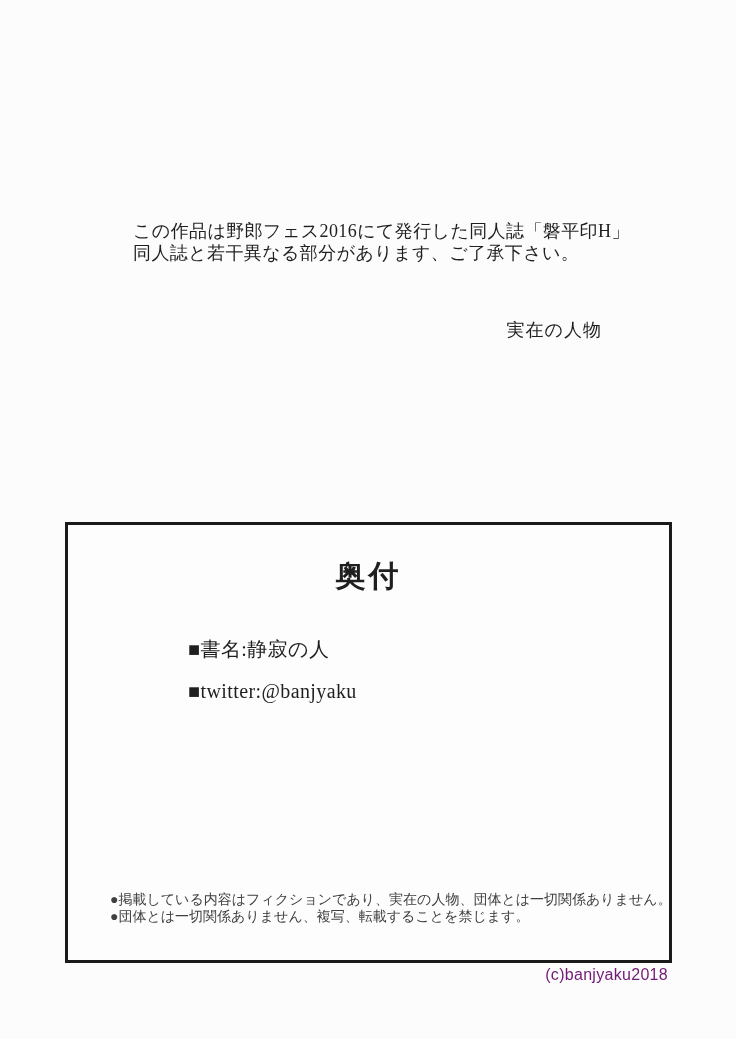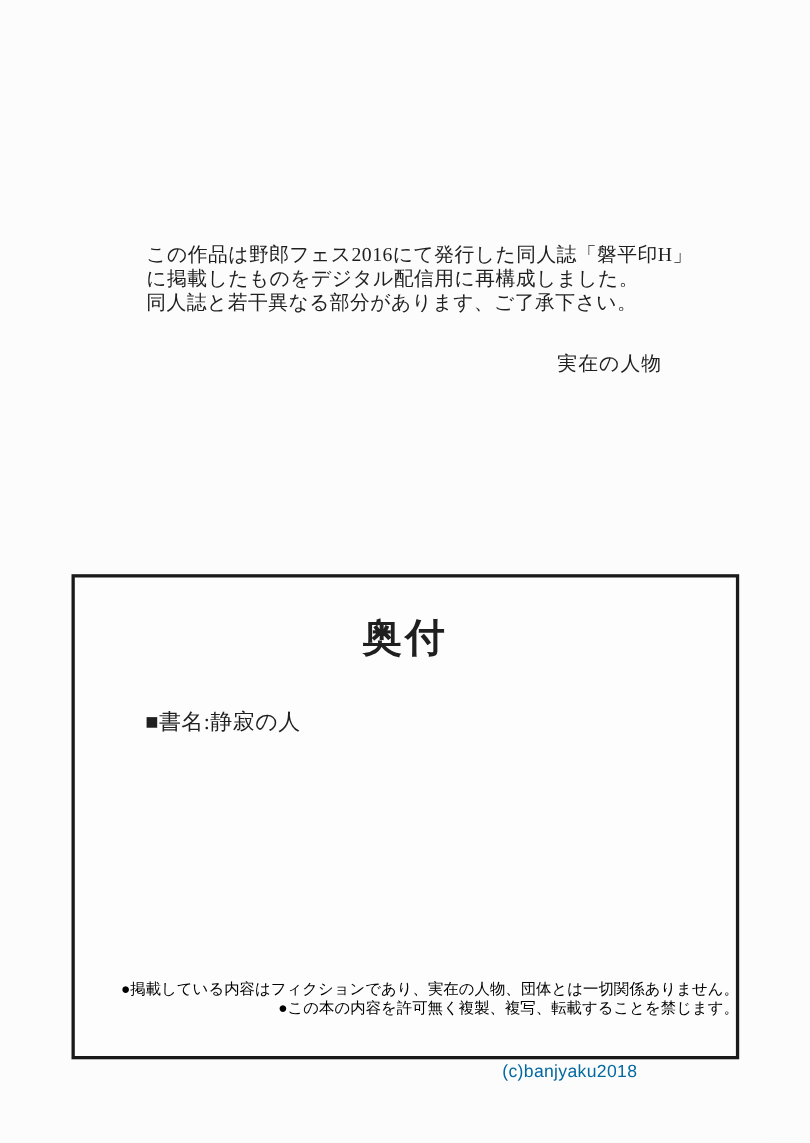--- a/index.html
+++ b/index.html
@@ -44,80 +44,79 @@
     left: 65px;
     top: 522px;
     width: 607px;
     height: 441px;
     border: 3px solid var(--border);
     background: #fdfdfd;
   }
   .colophon-title {
     margin-top: 31px;
     text-align: center;
-    font-size: 36px;
+    font-size: 30px;
     font-weight: bold;
     letter-spacing: 3px;
   }
   .colophon-items {
     margin-top: 31px;
-    padding-left: 64px;
+    padding-left: 120px;
     font-size: 20px;
     letter-spacing: 0.4px;
   }
   .colophon-item {
     line-height: 42px;
     white-space: nowrap;
   }
   .colophon-notes {
     position: absolute;
     left: 42px;
     top: 366px;
     font-family: "Liberation Sans", "DejaVu Sans", sans-serif;
     font-size: 14px;
     line-height: 17px;
     letter-spacing: 0px;
-    color: #000000;
+    color: #404040;
     white-space: nowrap;
-    text-align: right;
   }
   
   .copyright {
     position: absolute;
     left: 368px;
     top: 966px;
     width: 300px;
-    text-align: center;
+    text-align: right;
     font-family: "Liberation Sans", "DejaVu Sans", sans-serif;
     font-size: 16px;
     letter-spacing: 0.3px;
-    color: #0369a1;
+    color: #701a75;
   }
 </style>
 </head>
 <body>
 
 <div class="page">
 
   <div class="intro">
     <div class="intro-line">この作品は野郎フェス2016にて発行した同人誌「磐平印H」</div>
-    <div class="intro-line">に掲載したものをデジタル配信用に再構成しました。</div>
     <div class="intro-line">同人誌と若干異なる部分があります、ご了承下さい。</div>
   </div>
 
   <div class="signature">実在の人物</div>
 
   <div class="colophon-box">
     <div class="colophon-title">奥付</div>
 
     <div class="colophon-items">
       <div class="colophon-item">■書名:静寂の人</div>
+      <div class="colophon-item">■twitter:@banjyaku</div>
     </div>
 
     <div class="colophon-notes">
       <div class="note-line">●掲載している内容はフィクションであり、実在の人物、団体とは一切関係ありません。</div>
-      <div class="note-line">●この本の内容を許可無く複製、複写、転載することを禁じます。</div>
+      <div class="note-line">●団体とは一切関係ありません、複写、転載することを禁じます。</div>
     </div>
   </div>
 
   <div class="copyright">(c)banjyaku2018</div>
 
 </div>
 
 </body></html>

